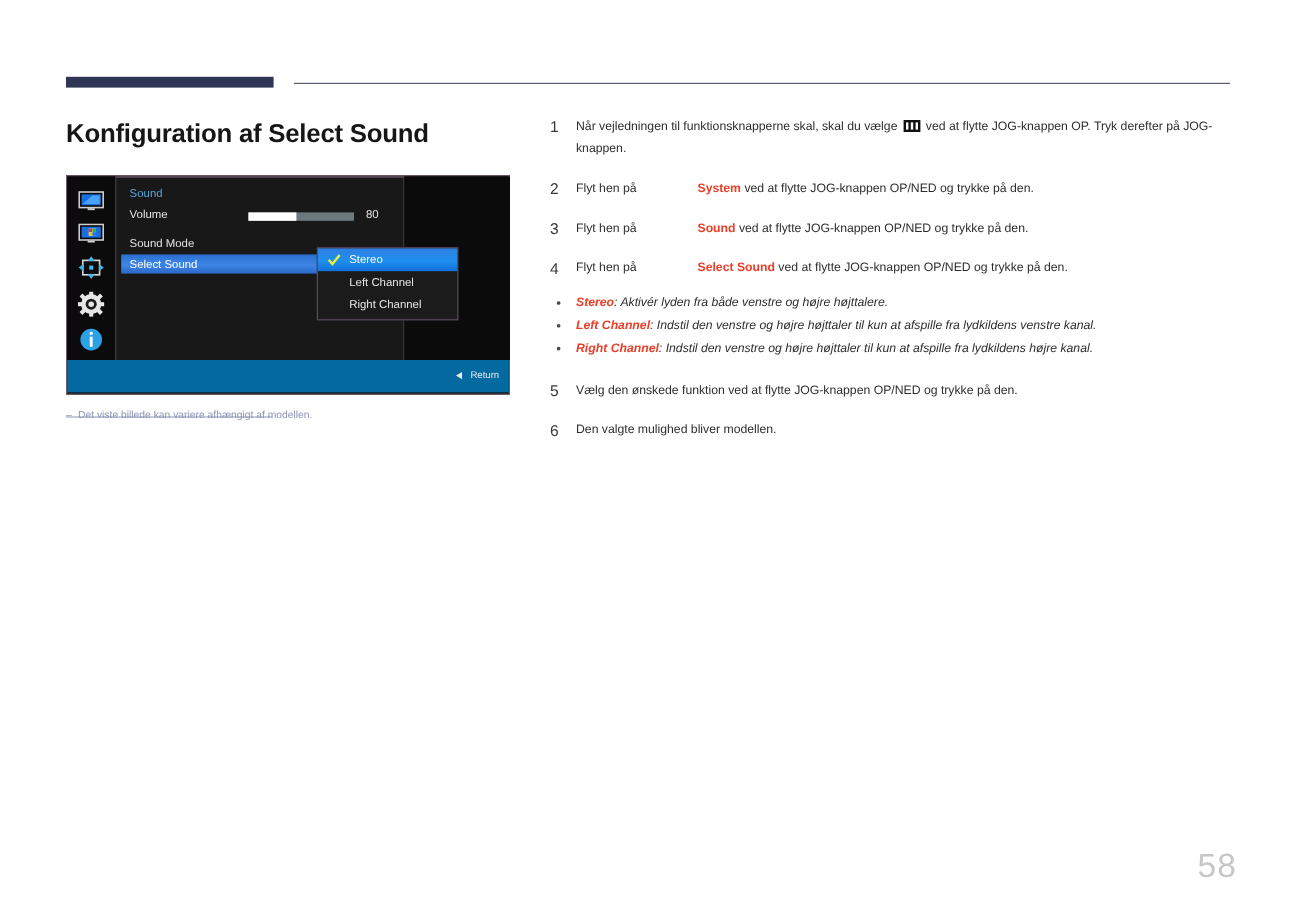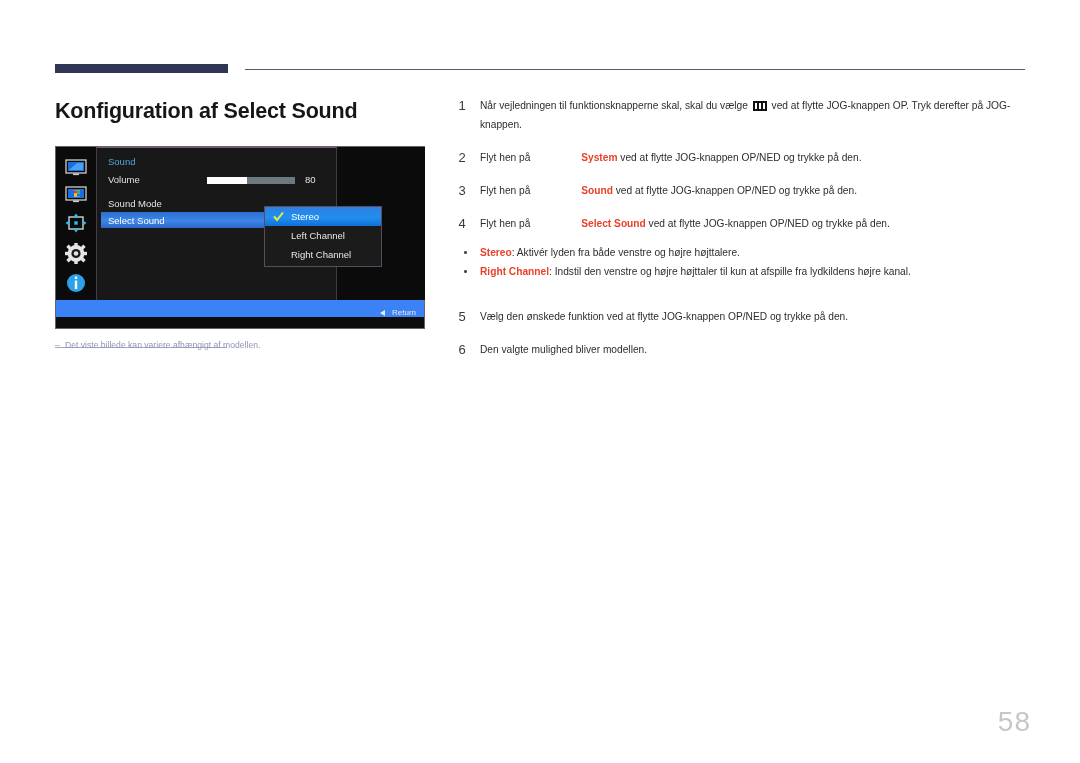--- a/index.html
+++ b/index.html
@@ -190,22 +190,22 @@
     top: 4px;
     width: 11px;
     height: 11px;
   }
 
   #osd-footer {
     position: absolute;
     left: 0;
     top: 153px;
     width: 100%;
-    height: 17px;
-    background: #3b82f6;
+    height: 27px;
+    background: #0369a1;
   }
   #osd-return {
     position: absolute;
     right: 8px;
     top: 8px;
     display: flex;
     align-items: center;
     gap: 7px;
     font-size: 8px;
     color: #e9e9e9;
@@ -283,22 +283,23 @@
     top: 2px;
     width: 2px;
     height: 6px;
     background: #ffffff;
   }
   .jog-glyph i:nth-child(1) { left: 2px; }
   .jog-glyph i:nth-child(2) { left: 6px; }
   .jog-glyph i:nth-child(3) { left: 10px; }
 
   #bullets {
-    margin: -4px 0 26px 0;
+    margin: -4px 0 16px 0;
     padding: 0;
+    font-style: italic;
   }
   .bullet {
     position: relative;
     padding-left: 28px;
     font-size: 10.2px;
     line-height: 19px;
     color: #2d2d2d;
   }
   .bullet .dot {
     position: absolute;
@@ -460,20 +461,24 @@
     <span>Flyt hen på </span><b>Select Sound</b><span> ved at flytte JOG-knappen OP/NED og trykke på den.</span>
   </div>
 
   <div id="bullets">
     <div class="bullet">
       <span class="dot"></span>
       <b>Stereo</b><span>: Aktivér lyden fra både venstre og højre højttalere.</span>
     </div>
     <div class="bullet">
       <span class="dot"></span>
+      <b>Left Channel</b><span>: Indstil den venstre og højre højttaler til kun at afspille fra lydkildens venstre kanal.</span>
+    </div>
+    <div class="bullet">
+      <span class="dot"></span>
       <b>Right Channel</b><span>: Indstil den venstre og højre højttaler til kun at afspille fra lydkildens højre kanal.</span>
     </div>
   </div>
 
   <div class="step">
     <span class="num">5</span>
     <span>Vælg den ønskede funktion ved at flytte JOG-knappen OP/NED og trykke på den.</span>
   </div>
 
   <div class="step">

